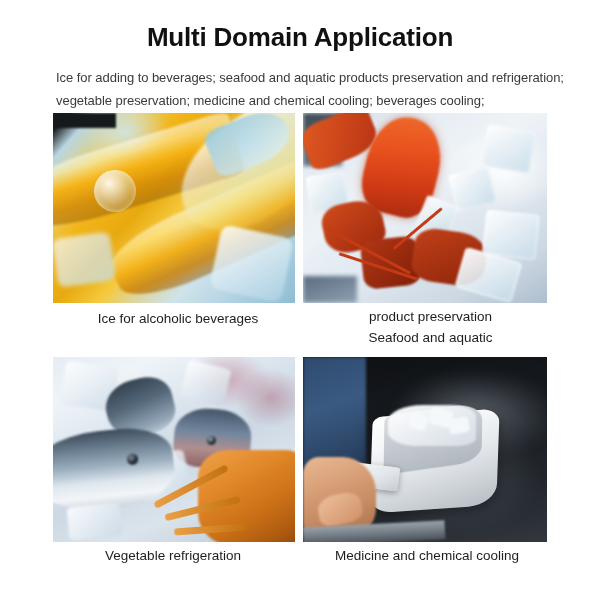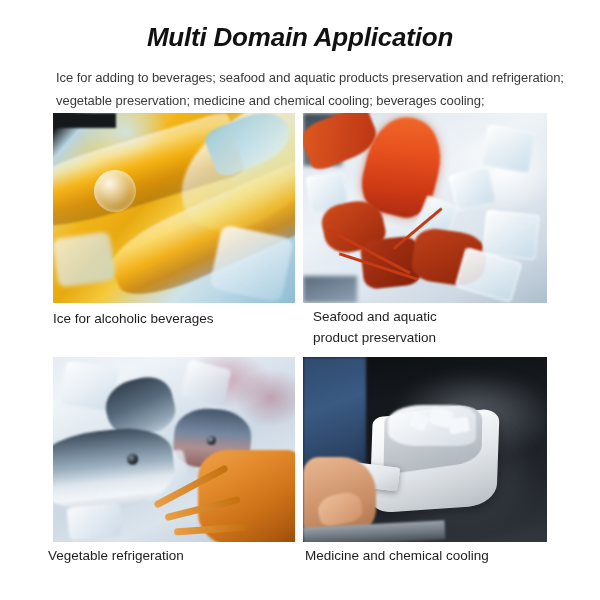--- a/index.html
+++ b/index.html
@@ -28,21 +28,20 @@
     position: absolute;
     left: 0;
     top: 21px;
     width: 600px;
     text-align: center;
     font-size: 26px;
     font-weight: bold;
     letter-spacing: -0.2px;
     color: #111111;
     line-height: 32px;
-    font-style: italic;
   }
 
   .intro {
     position: absolute;
     left: 56px;
     top: 66px;
     width: 492px;
     font-size: 13px;
     line-height: 23px;
     color: #3a3a3a;
@@ -77,20 +76,21 @@
     height: 100%;
     overflow: hidden;
     background: #cccccc;
   }
 
   .caption {
     position: absolute;
     font-size: 13.5px;
     line-height: 21px;
     color: #1e1e1e;
+    text-align: center;
   }
   .cap-1 { left: 53px;  top: 308px; width: 250px; }
   .cap-2 { left: 313px; top: 306px; width: 235px; }
   .cap-3 { left: 48px;  top: 545px; width: 250px; }
   .cap-4 { left: 305px; top: 545px; width: 244px; }
 
   
   .p1 {
     background:
       radial-gradient(ellipse 70px 50px at 78% 18%, rgba(190,225,240,0.95) 0%, rgba(190,225,240,0) 70%),
@@ -579,22 +579,22 @@
         <div class="handle"></div>
         <div class="hand"></div>
         <div class="thumb"></div>
         <div class="counter"></div>
       </div>
     </div>
 
     <div class="caption cap-1">Ice for alcoholic beverages</div>
 
     <div class="caption cap-2">
+      <div>product preservation</div>
       <div>Seafood and aquatic</div>
-      <div>product preservation</div>
     </div>
 
     <div class="caption cap-3">Vegetable refrigeration</div>
 
     <div class="caption cap-4">Medicine and chemical cooling</div>
 
   </div>
 </div>
 
 </body></html>

